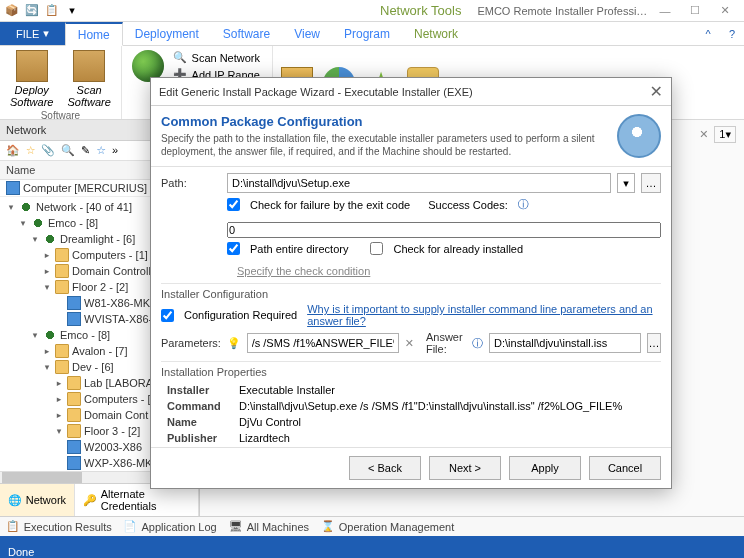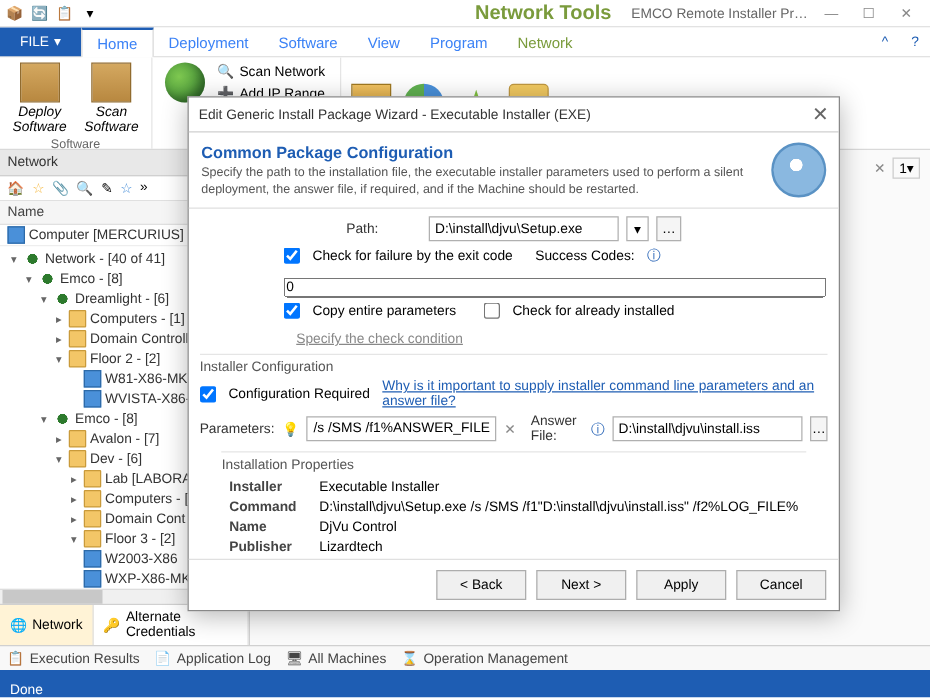--- a/index.html
+++ b/index.html
@@ -2,21 +2,21 @@
 <html><head>
 <meta charset="utf-8">
 <style>
 * { box-sizing: border-box; margin: 0; padding: 0; font-family: "Segoe UI", Tahoma, sans-serif; font-size: 11px; }
 body { background: #fff; width: 744px; height: 558px; overflow: hidden; position: relative; }
 
 
 .titlebar { height: 22px; background: #fff; border-bottom: 1px solid #d9d9d9; display: flex; align-items: center; padding: 0 4px; }
 .titlebar .qat { display: flex; gap: 4px; align-items: center; }
 .titlebar .qicon { width: 16px; height: 16px; display: flex; align-items: center; justify-content: center; }
-.titlebar .contextual { margin-left: 300px; color: #7a9b3c; font-size: 16px; font-weight: bold; }
+.titlebar .contextual { margin-left: 300px; color: #7a9b3c; font-size: 13px; }
 .titlebar .apptitle { margin-left: 16px; color: #666; font-size: 11px; flex: 1; white-space: nowrap; overflow: hidden; text-overflow: ellipsis; }
 .titlebar .winbtns { display: flex; gap: 0; }
 .titlebar .winbtn { width: 30px; height: 20px; display: flex; align-items: center; justify-content: center; color: #888; }
 
 
 .ribbontabs { height: 24px; background: #fff; display: flex; align-items: stretch; border-bottom: 1px solid #d9d9d9; }
 .filetab { background: #1e5db3; color: #fff; padding: 0 16px; display: flex; align-items: center; gap: 4px; font-size: 12px; }
 .tab { padding: 0 12px; display: flex; align-items: center; color: #3b82f6; cursor: default; font-size: 12px; }
 .tab.active { border: 1px solid #d9d9d9; border-bottom: 1px solid #fff; border-top: 2px solid #1e5db3; background: #fff; margin-bottom: -1px; }
 .tab.contextual { color: #7a9b3c; }
@@ -56,21 +56,21 @@
 
 
 .dialog { position: absolute; left: 150px; top: 77px; width: 522px; height: 412px; background: #fff; border: 1px solid #888; box-shadow: 0 4px 20px rgba(0,0,0,0.3); display: flex; flex-direction: column; }
 .dlgtitle { height: 28px; border-bottom: 1px solid #d0d0d0; display: flex; align-items: center; padding: 0 8px; font-size: 12px; color: #333; }
 .dlgtitle .close { margin-left: auto; font-size: 16px; color: #666; }
 .dlghdr { padding: 8px 10px; border-bottom: 1px solid #e0e0e0; display: flex; gap: 8px; }
 .dlghdr .htxt { flex: 1; }
 .dlghdr .htitle { font-size: 13px; font-weight: bold; color: #1e5db3; margin-bottom: 3px; }
 .dlghdr .hdesc { font-size: 10px; color: #555; line-height: 13px; }
 .dlghdr .hicon { width: 44px; height: 44px; }
-.dlgbody { flex: 1; padding: 6px 10px; overflow: hidden; display:flex; flex-direction:column; gap:4px;align-items:center;}
+.dlgbody { flex: 1; padding: 6px 10px; overflow: hidden; display:flex; flex-direction:column; gap:4px;}
 .frow { display: flex; align-items: center; gap: 6px; font-size: 11px; }
 .frow label { min-width: 60px; color: #333; }
 .frow input[type=text] { flex: 1; border: 1px solid #b0b0b0; padding: 2px 4px; font-size: 11px; height: 20px; }
 .frow .dots { width: 20px; height: 20px; border: 1px solid #b0b0b0; background: #f5f5f5; display: flex; align-items: center; justify-content: center; }
 .frow input[type=checkbox] { margin: 0; }
 .subrow { padding-left: 66px; display: flex; align-items: center; gap: 10px; font-size: 11px; flex-wrap: wrap; }
 .group { border-top: 1px solid #e5e5e5; padding-top: 4px; margin-top: 2px; }
 .grouptitle { font-size: 11px; color: #555; margin-bottom: 3px; }
 .proptable { width: 100%; font-size: 11px; }
 .proptable td { padding: 1px 4px; vertical-align: top; }
@@ -337,21 +337,21 @@
     </div>
     <div class="subrow">
       <input type="checkbox" checked="" style="">
       <span>Check for failure by the exit code</span>
       <span style="margin-left:8px;">Success Codes:</span>
       <span style="color:#1e5db3;">ⓘ</span>
       <input type="text" style="flex: 1 1 0%;" value="0">
     </div>
     <div class="subrow">
       <input type="checkbox" checked="" style="">
-      <span>Copy entire parameters</span>
+      <span>Path entire directory</span>
       <input type="checkbox" style="margin-left: 12px;">
       <span>Check for already installed</span>
       <span class="link" style="color:#888;margin-left:10px;">Specify the check condition</span>
     </div>
 
     <div class="group">
       <div class="grouptitle">Installer Configuration</div>
       <div class="frow" style="gap:10px;">
         <input type="checkbox" checked="" style="">
         <span>Configuration Required</span>

